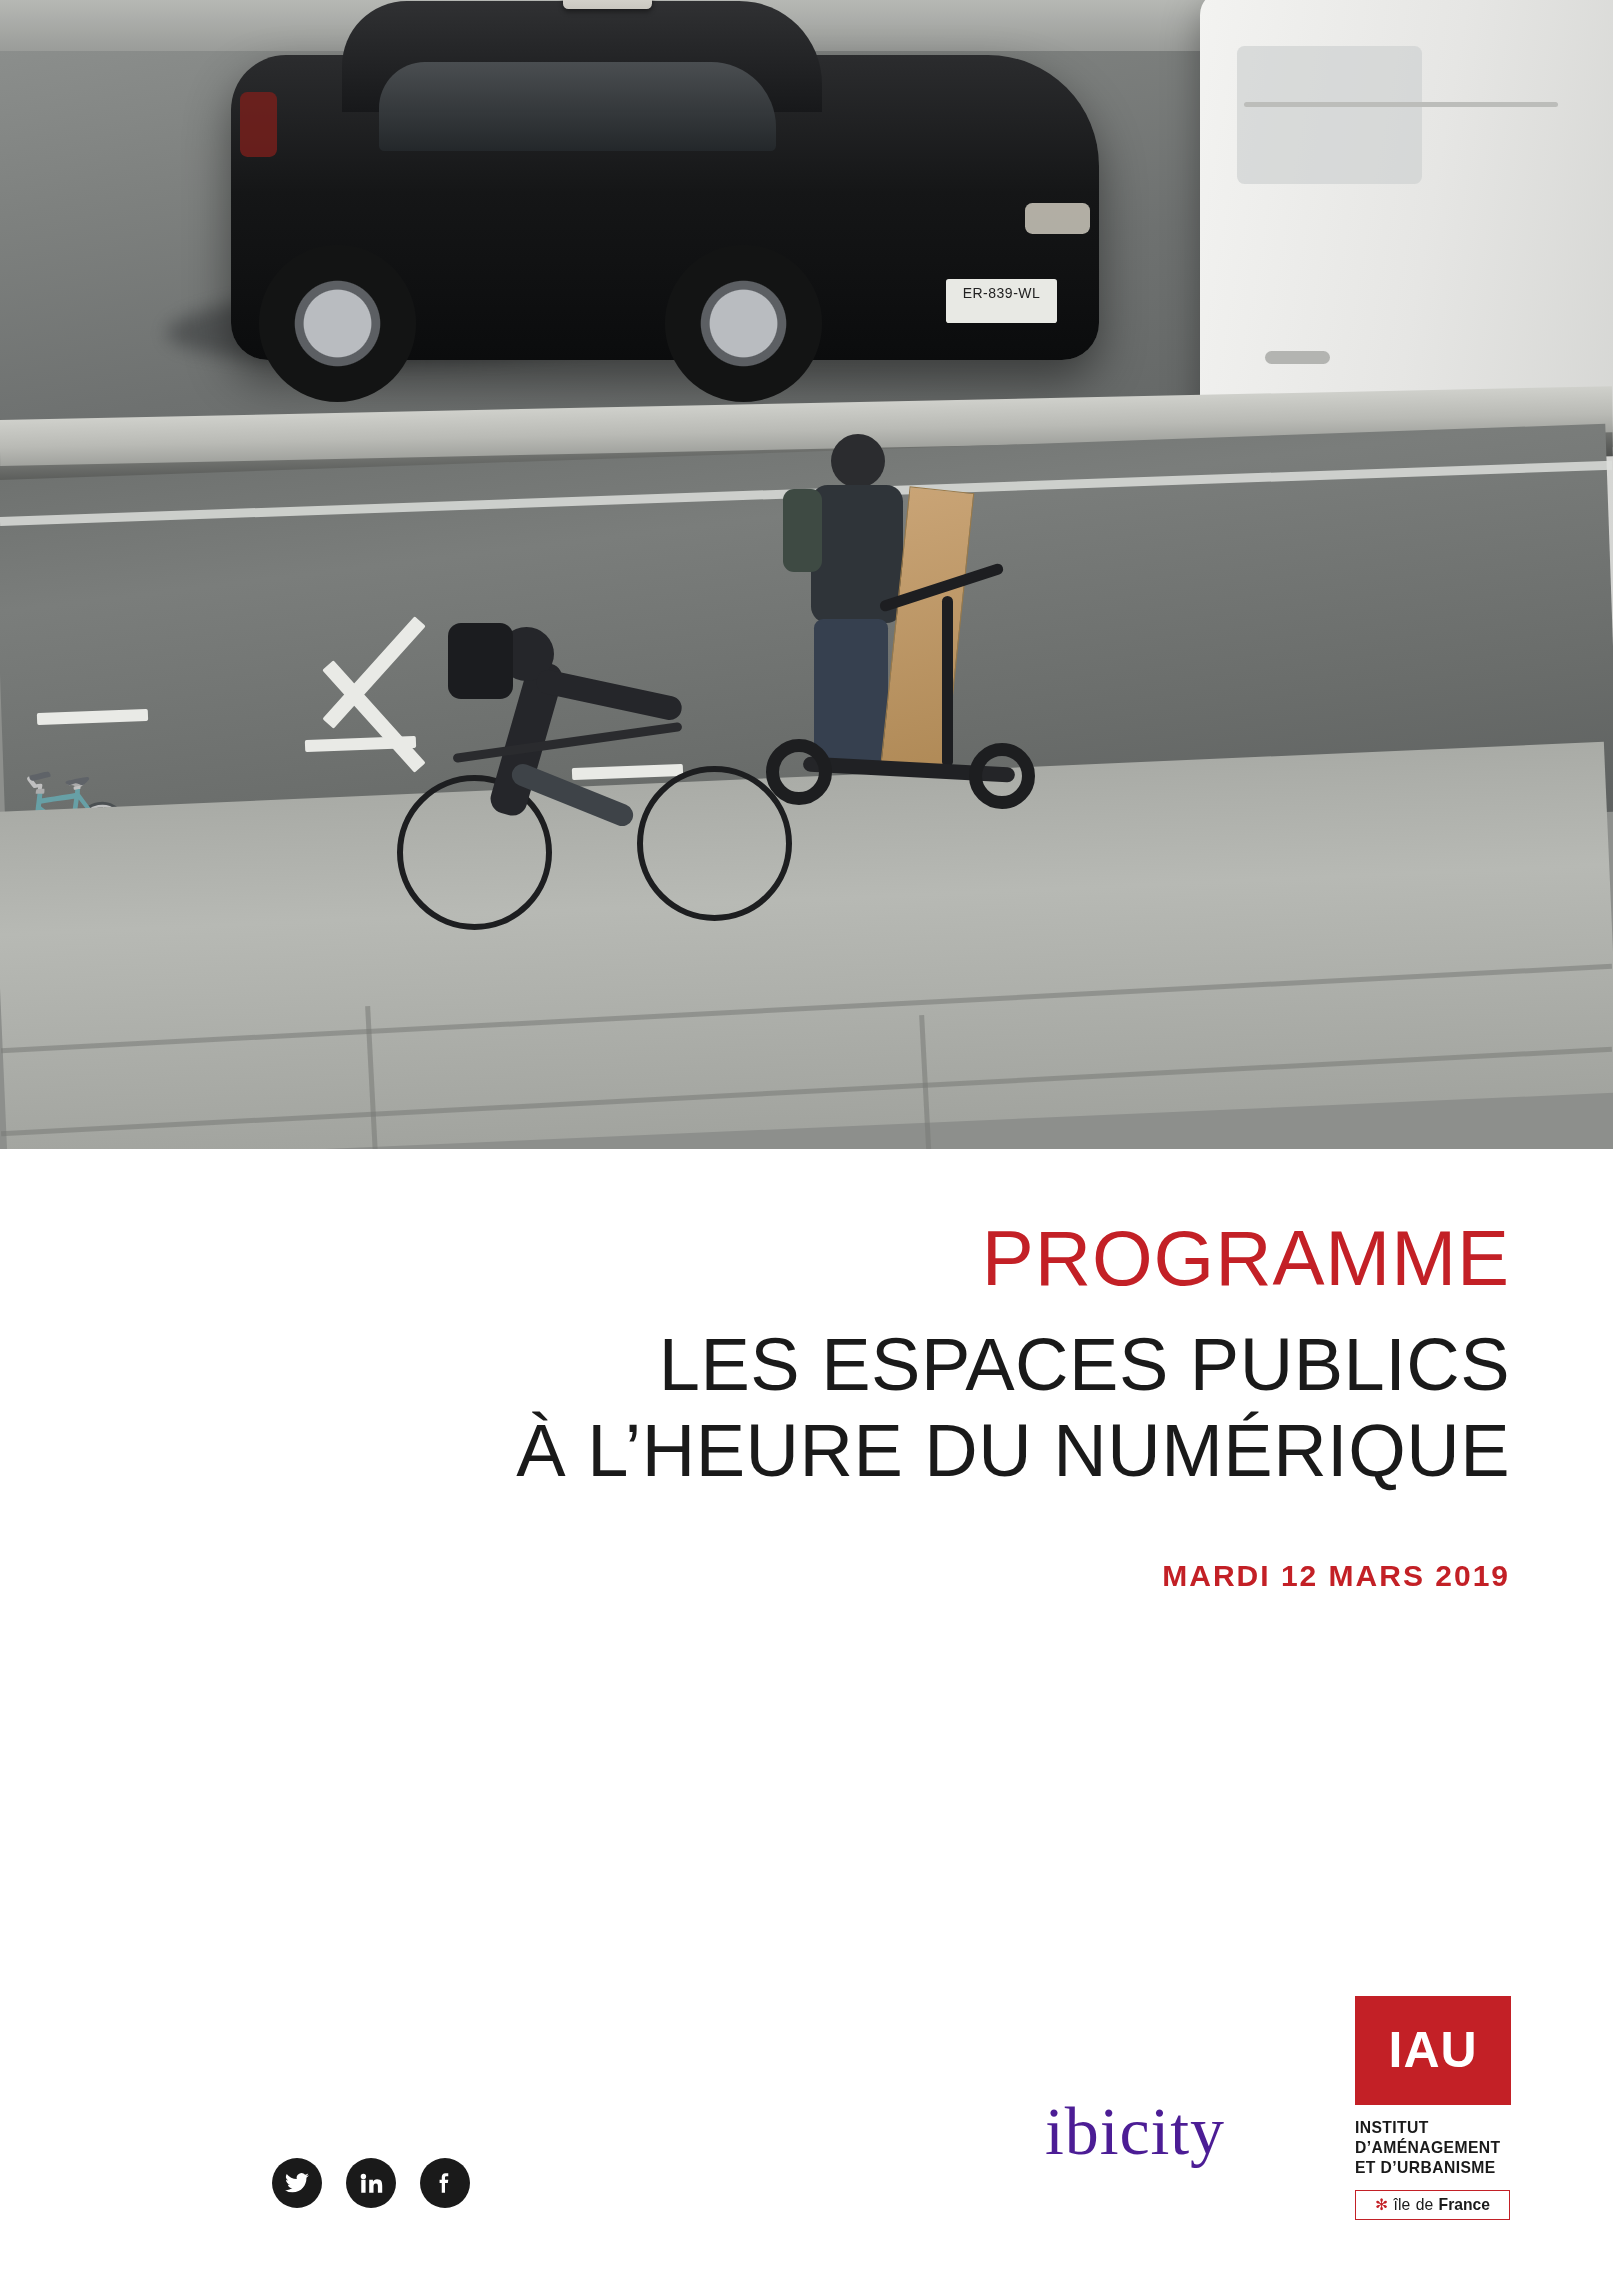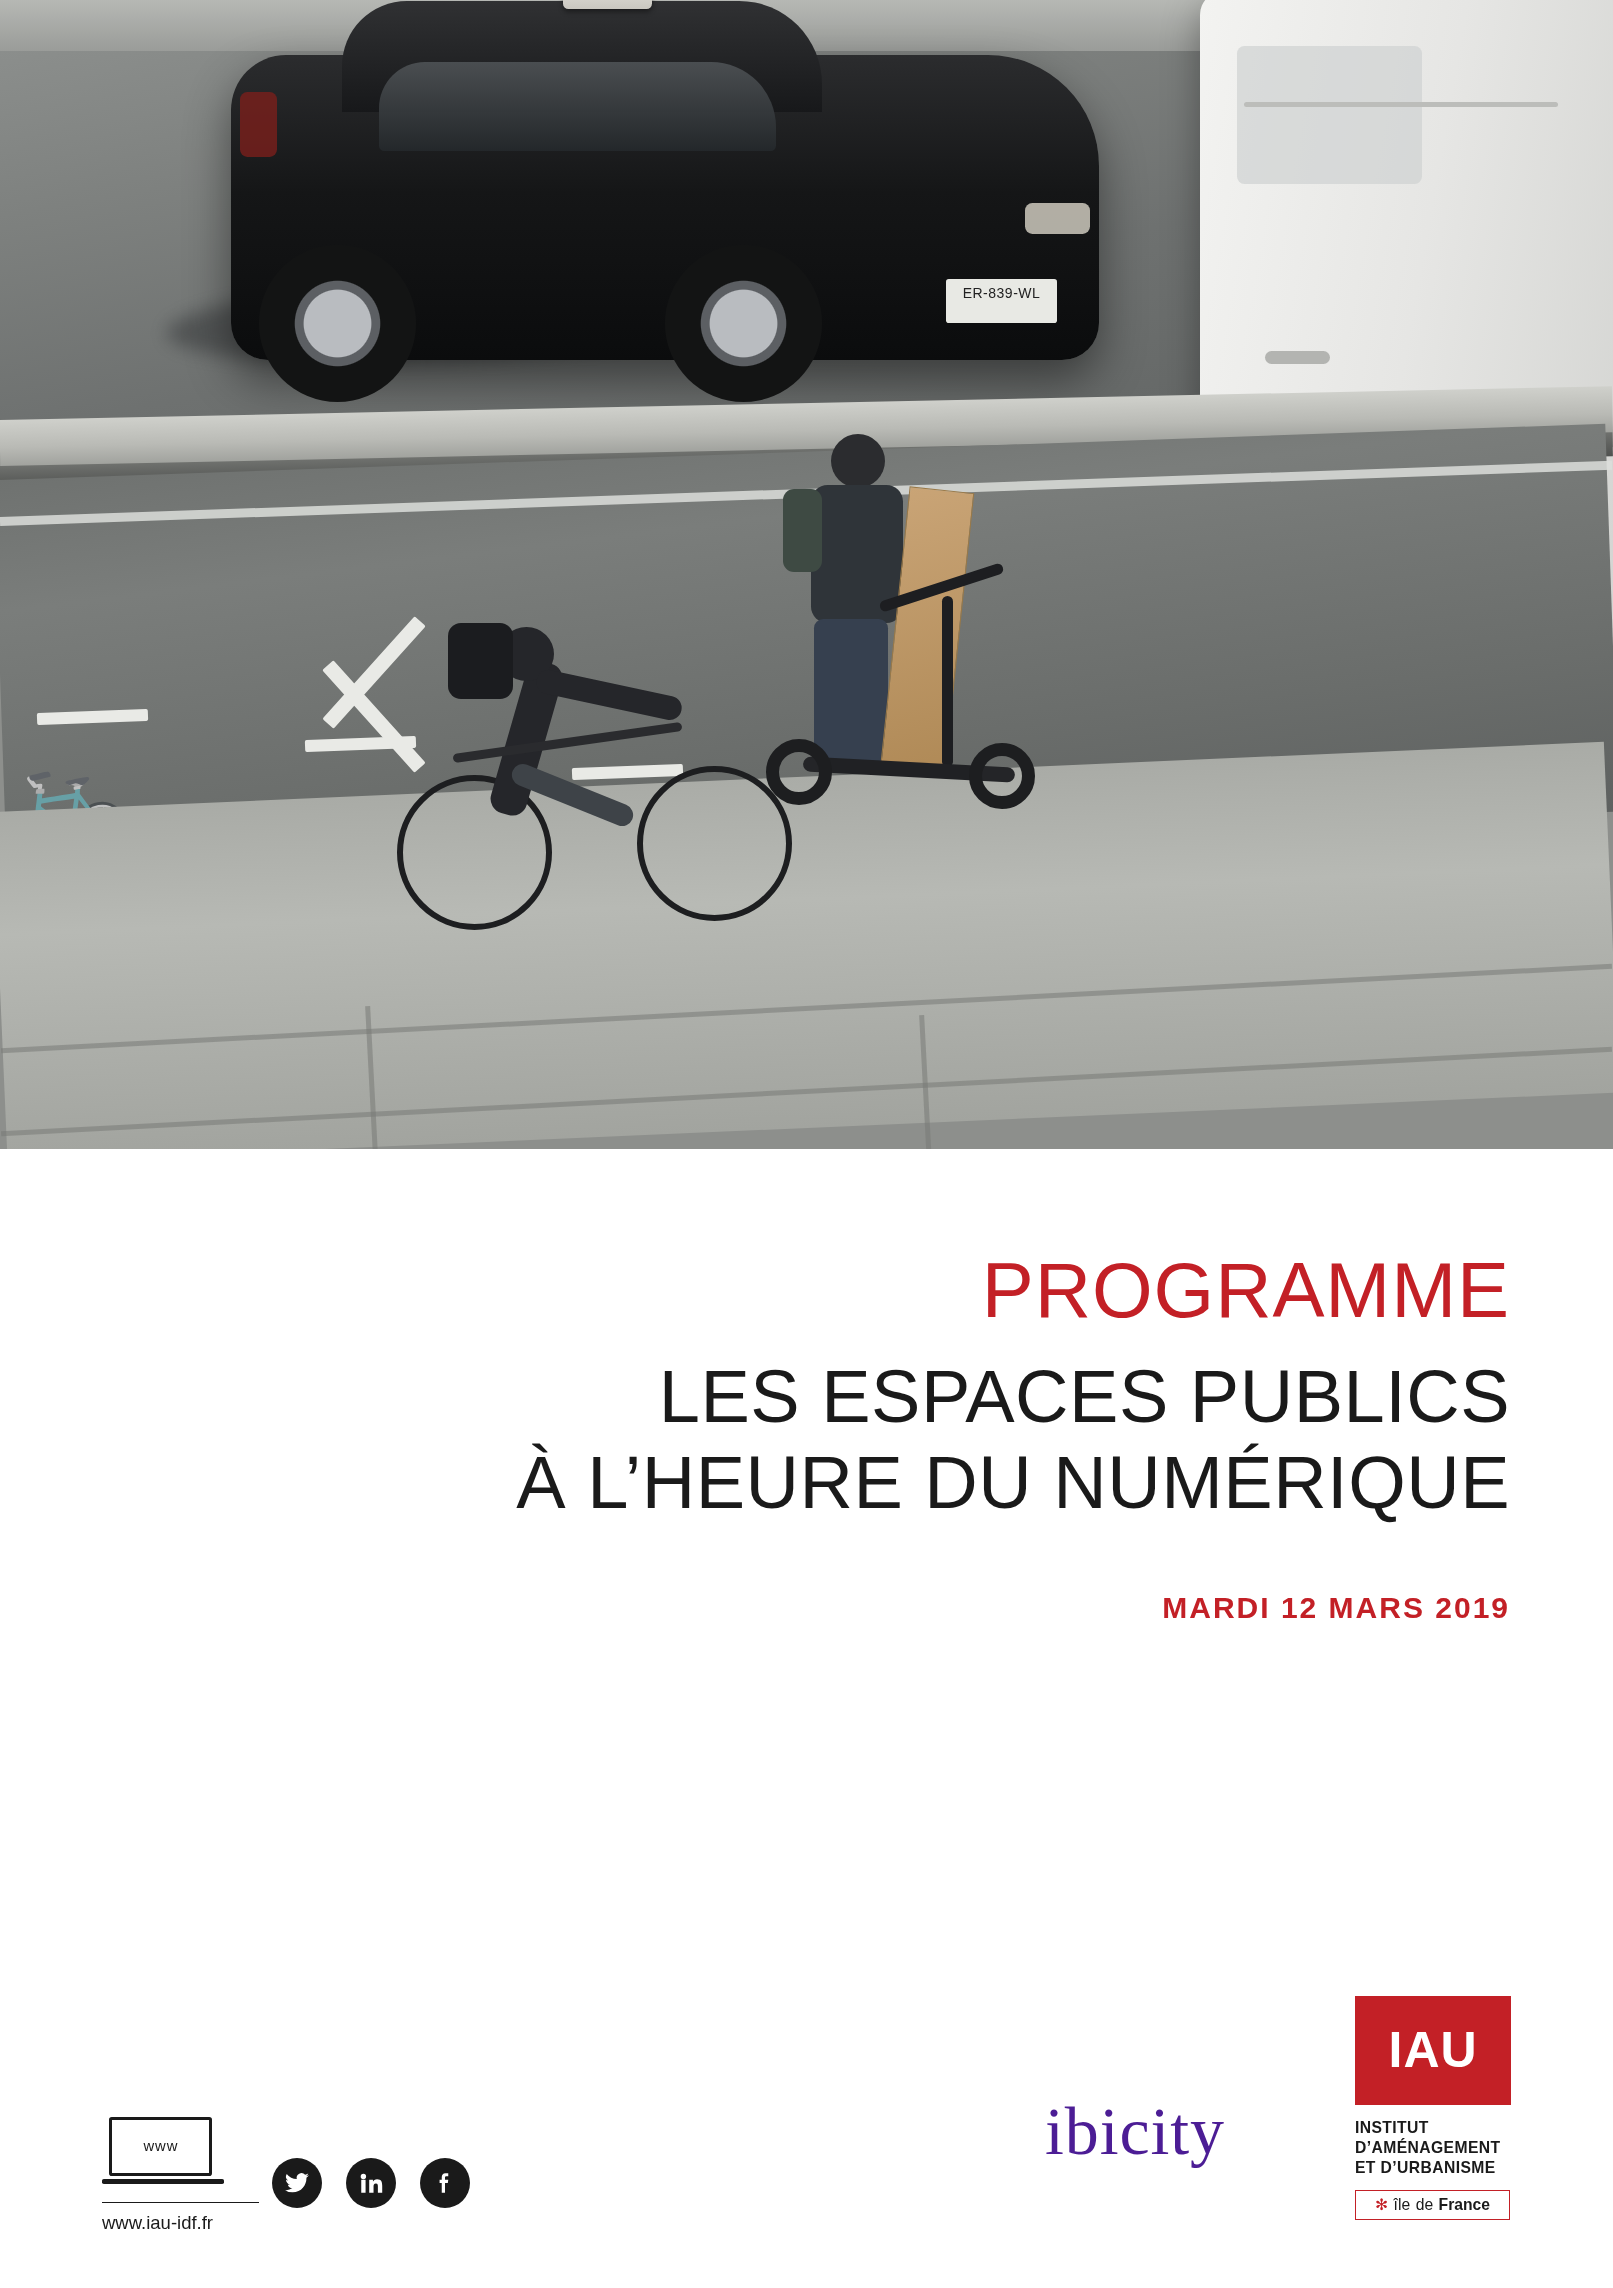--- a/index.html
+++ b/index.html
@@ -190,21 +190,20 @@
     right: 103px;
     text-align: right;
   }
   .programme {
     color: #c32026;
     font-size: 78px;
     letter-spacing: 0.9px;
     font-weight: 400;
     line-height: 1.05;
     font-family: "Liberation Sans", sans-serif;
-    margin-top: 32px;
   }
   .headline {
     color: #1a1a1a;
     font-size: 74px;
     font-weight: 400;
     line-height: 1.16;
     letter-spacing: 0.5px;
     margin-top: 22px;
     white-space: pre-line;
   }
@@ -381,29 +380,20 @@
 
     <div class="title-area">
       <div class="programme">PROGRAMME</div>
       <div class="headline">LES ESPACES PUBLICS
 À L’HEURE DU NUMÉRIQUE</div>
       <div class="date">MARDI 12 MARS 2019</div>
     </div>
 
     <div class="footer">
 
-      <div class="web-block">
-        <div class="laptop">
-          <div class="laptop-screen">
-            <span>www</span>
-          </div>
-          <div class="laptop-base"></div>
-        </div>
-        <div class="web-url">www.iau-idf.fr</div>
-      </div>
 
       <div class="socials">
         <div class="social">
           <svg viewBox="0 0 24 24">
               <path d="M23 4.9c-.8.4-1.7.6-2.6.8a4.6 4.6 0 0 0 2-2.5c-.9.5-1.9.9-2.9 1.1a4.5 4.5 0 0 0-7.7 4.1A12.8 12.8 0 0 1 2.5 3.6a4.5 4.5 0 0 0 1.4 6 4.4 4.4 0 0 1-2-.6v.1c0 2.2 1.5 4 3.6 4.4a4.5 4.5 0 0 1-2 .1 4.5 4.5 0 0 0 4.2 3.1A9 9 0 0 1 1 18.6a12.7 12.7 0 0 0 6.9 2c8.3 0 12.8-6.9 12.8-12.8v-.6c.9-.6 1.7-1.4 2.3-2.3z"></path>
             </svg>
         </div>
         <div class="social">
           <svg viewBox="0 0 24 24">
               <path d="M4.98 3.5a2.5 2.5 0 1 1 0 5 2.5 2.5 0 0 1 0-5zM3 9h4v12H3V9zm7 0h3.8v1.7h.05c.53-1 1.82-2.05 3.75-2.05 4 0 4.75 2.6 4.75 6V21h-4v-5.5c0-1.3 0-3-1.85-3s-2.15 1.45-2.15 2.9V21h-4V9z"></path>

